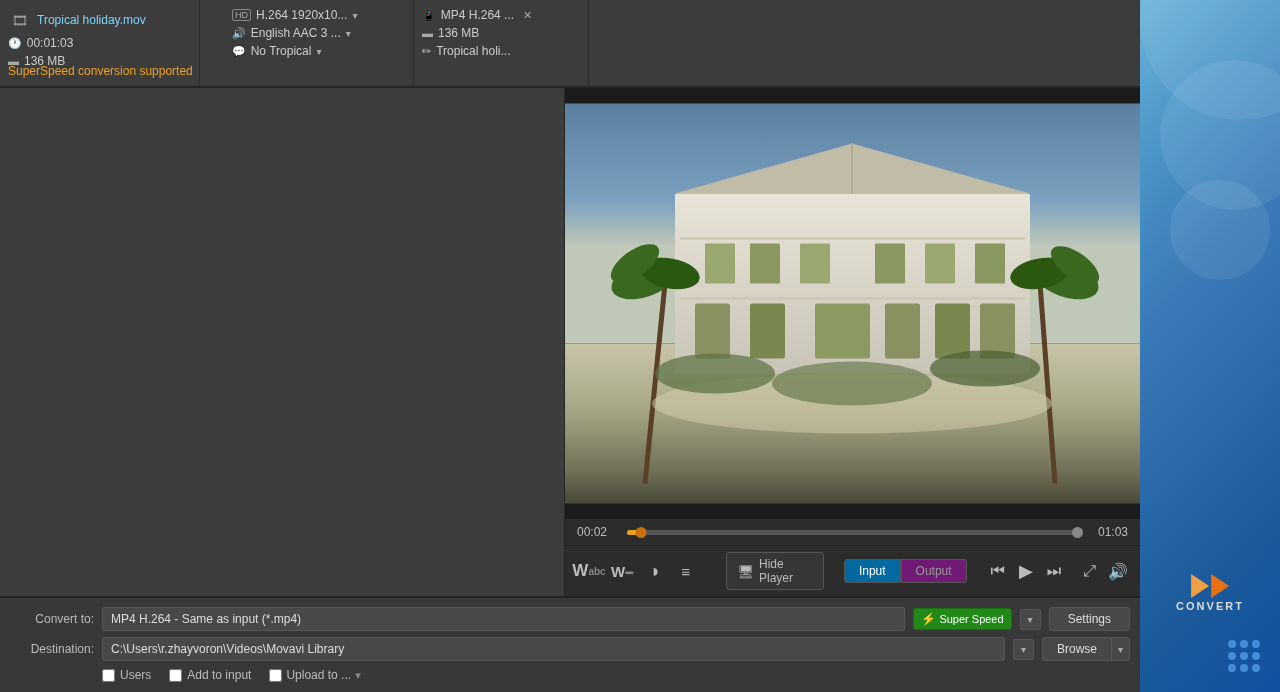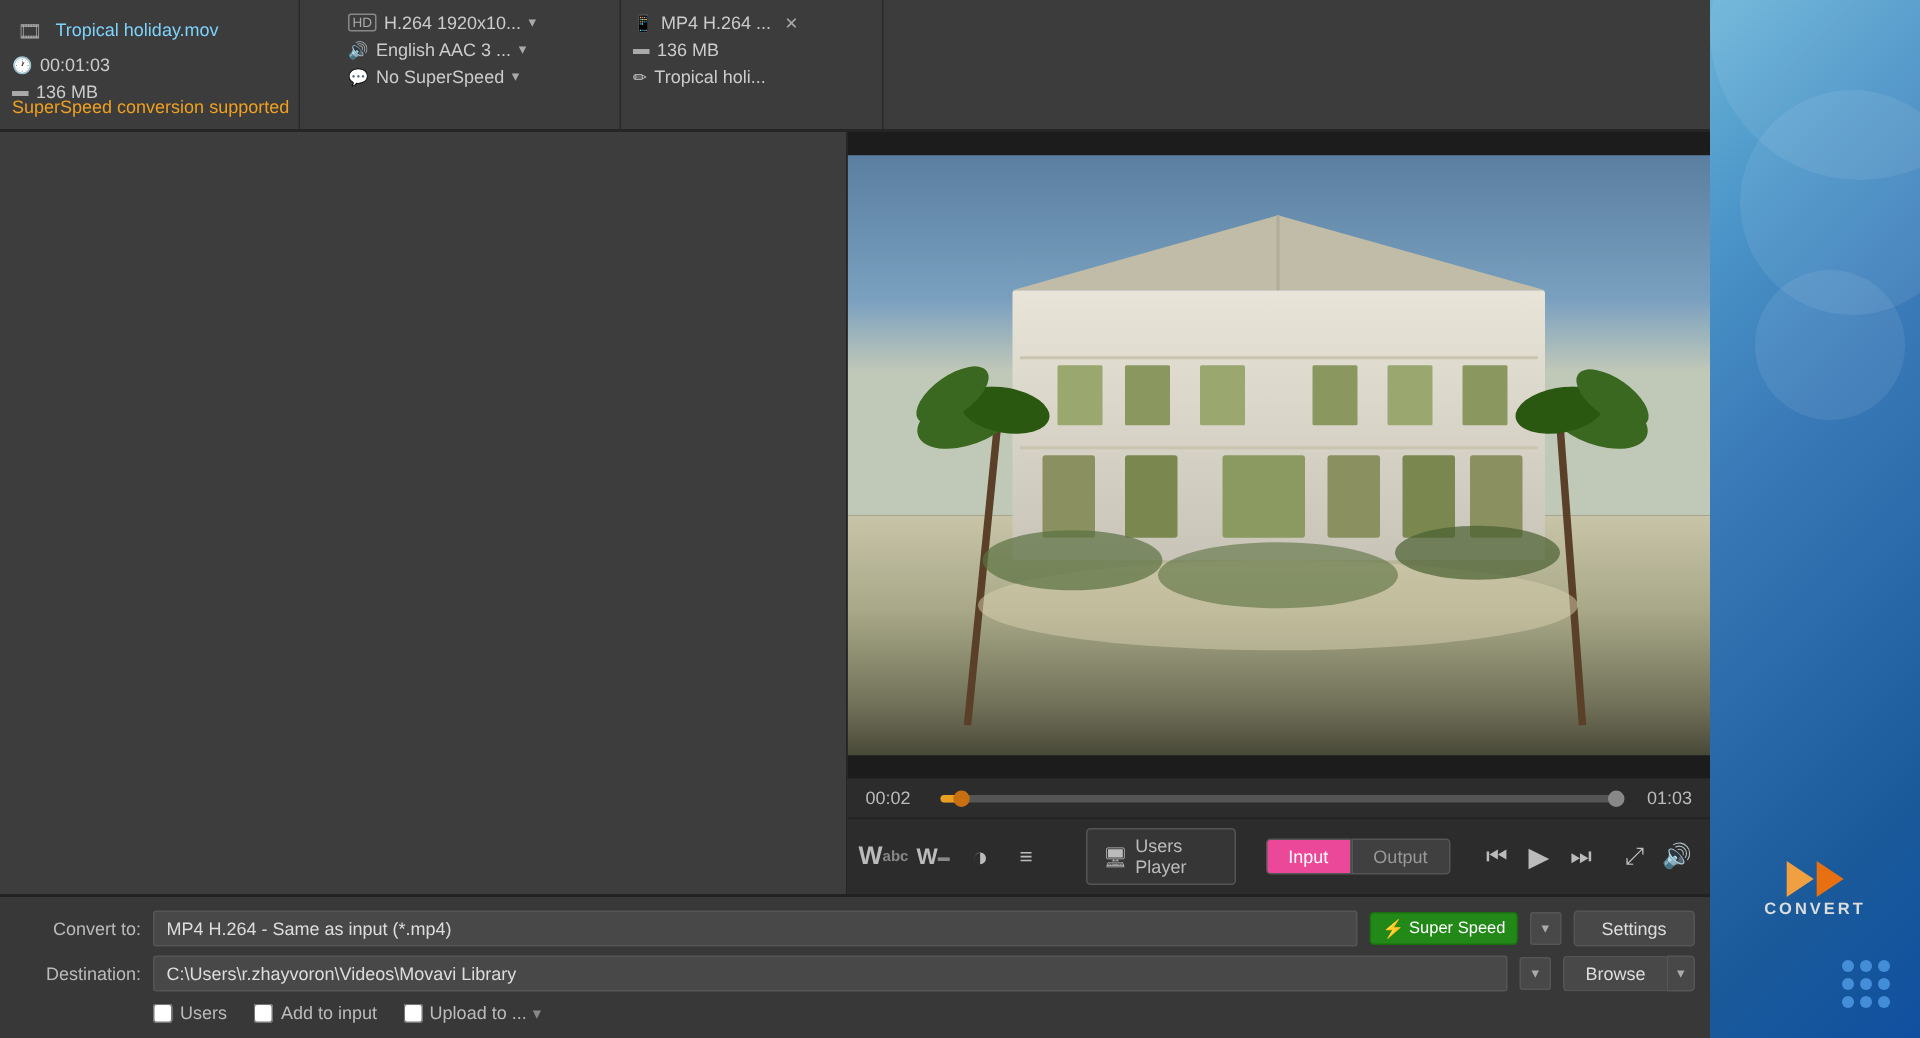--- a/index.html
+++ b/index.html
@@ -266,27 +266,27 @@
     }
 
     .io-t {
       padding: 4px 14px;
       font-size: 12px;
       cursor: pointer;
       border: 1px solid #555;
     }
 
     .io-t.on {
-      background: #ec4899;
+      background: #0369a1;
       color: #fff;
       border-radius: 3px 0 0 3px;
     }
 
     .io-t.off {
-      background: #404040;
+      background: #701a75;
       color: #999;
       border-radius: 0 3px 3px 0;
     }
 
     .pb-controls {
       display: flex;
       align-items: center;
       gap: 6px;
     }
 
@@ -481,21 +481,21 @@
           <span style="cursor:pointer;">H.264 1920x10...</span>
           <span style="color:#aaa;font-size:10px;cursor:pointer;">▾</span>
         </div>
         <div class="info-item">
           <span style="font-size:11px;">🔊</span>
           <span style="cursor:pointer;">English AAC 3 ...</span>
           <span style="color:#aaa;font-size:10px;cursor:pointer;">▾</span>
         </div>
         <div class="info-item">
           <span style="font-size:11px;">💬</span>
-          <span style="cursor:pointer;">No SuperSpeed</span>
+          <span style="cursor:pointer;">No Tropical</span>
           <span style="color:#aaa;font-size:10px;cursor:pointer;">▾</span>
         </div>
       </div>
 
       <div class="info-col" style="width:175px;">
         <div class="info-item" style="padding-top:2px;">
           <span style="font-size:11px;">📱</span>
           <span style="cursor:pointer;font-size:12px;color:#ccc;">
             <span>MP4 H.264 ...</span>
           </span>
@@ -602,21 +602,21 @@
 
           <div class="toolbar-row">
 
             <span class="tb-icon" title="Text tool" style="font-size:17px;font-weight:bold;color:#bbb;">W<span style="font-size:10px;color:#888;">abc</span></span>
             <span class="tb-icon" title="Watermark" style="font-size:15px;font-weight:bold;color:#bbb;">W<span style="font-size:8px;color:#888;">▬</span></span>
             <span class="tb-icon" title="Brightness/Contrast" style="font-size:18px;">◑</span>
             <span class="tb-icon" title="Audio" style="font-size:15px;">≡</span>
 
             <div class="hide-player">
               <span style="font-size:13px;">🖥</span>
-              <span>Users Player</span>
+              <span>Hide Player</span>
             </div>
 
             <div class="spacer"></div>
 
             <div class="io-tabs">
               <div class="io-t on">Input</div>
               <div class="io-t off">Output</div>
             </div>
 
             <div class="pb-controls">

